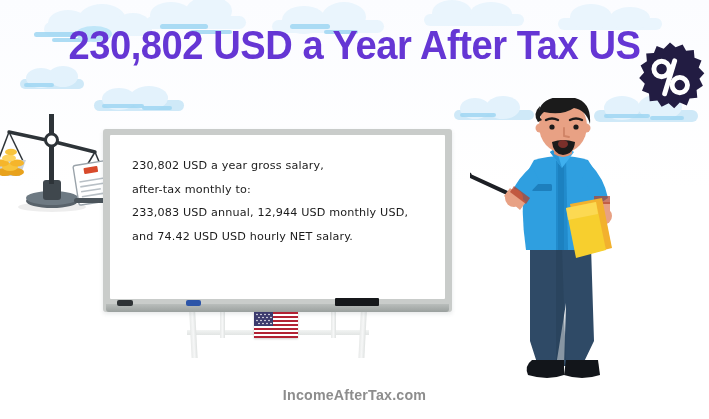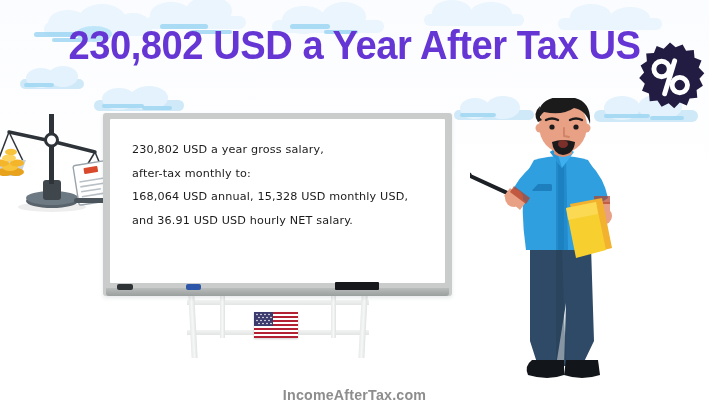--- a/index.html
+++ b/index.html
@@ -69,21 +69,21 @@
     width: 70px;
     height: 70px;
     z-index: 25;
   }
   #pct-badge svg { display: block; width: 70px; height: 70px; }
 
   
   #board {
     position: absolute;
     left: 103px;
-    top: 113px;
+    top: 129px;
     width: 349px;
     height: 183px;
     background: #c9ccca;
     border-radius: 3px;
     box-shadow: 0 2px 4px rgba(60,70,80,.12);
     z-index: 10;
   }
   #board-inner {
     position: absolute;
     left: 7px;
@@ -315,22 +315,22 @@
       </g>
       <rect x="78" y="92" width="38" height="5" rx="2.5" fill="#4b545b"></rect>
     </svg>
   </div>
 
   <div id="board">
     <div id="board-inner">
       <div id="board-text">
         <div>230,802 USD a year gross salary,</div>
         <div>after-tax monthly to:</div>
-        <div>168,064 USD annual, 15,328 USD monthly USD,</div>
-        <div>and 36.91 USD USD hourly NET salary.</div>
+        <div>233,083 USD annual, 12,944 USD monthly USD,</div>
+        <div>and 74.42 USD USD hourly NET salary.</div>
       </div>
     </div>
     <div class="marker" id="marker-black"></div>
     <div class="marker" id="marker-blue"></div>
     <div class="marker" id="eraser"></div>
     <div id="board-tray"></div>
   </div>
 
   <div id="stand">
     <div class="crossbar" id="cb1"></div>

